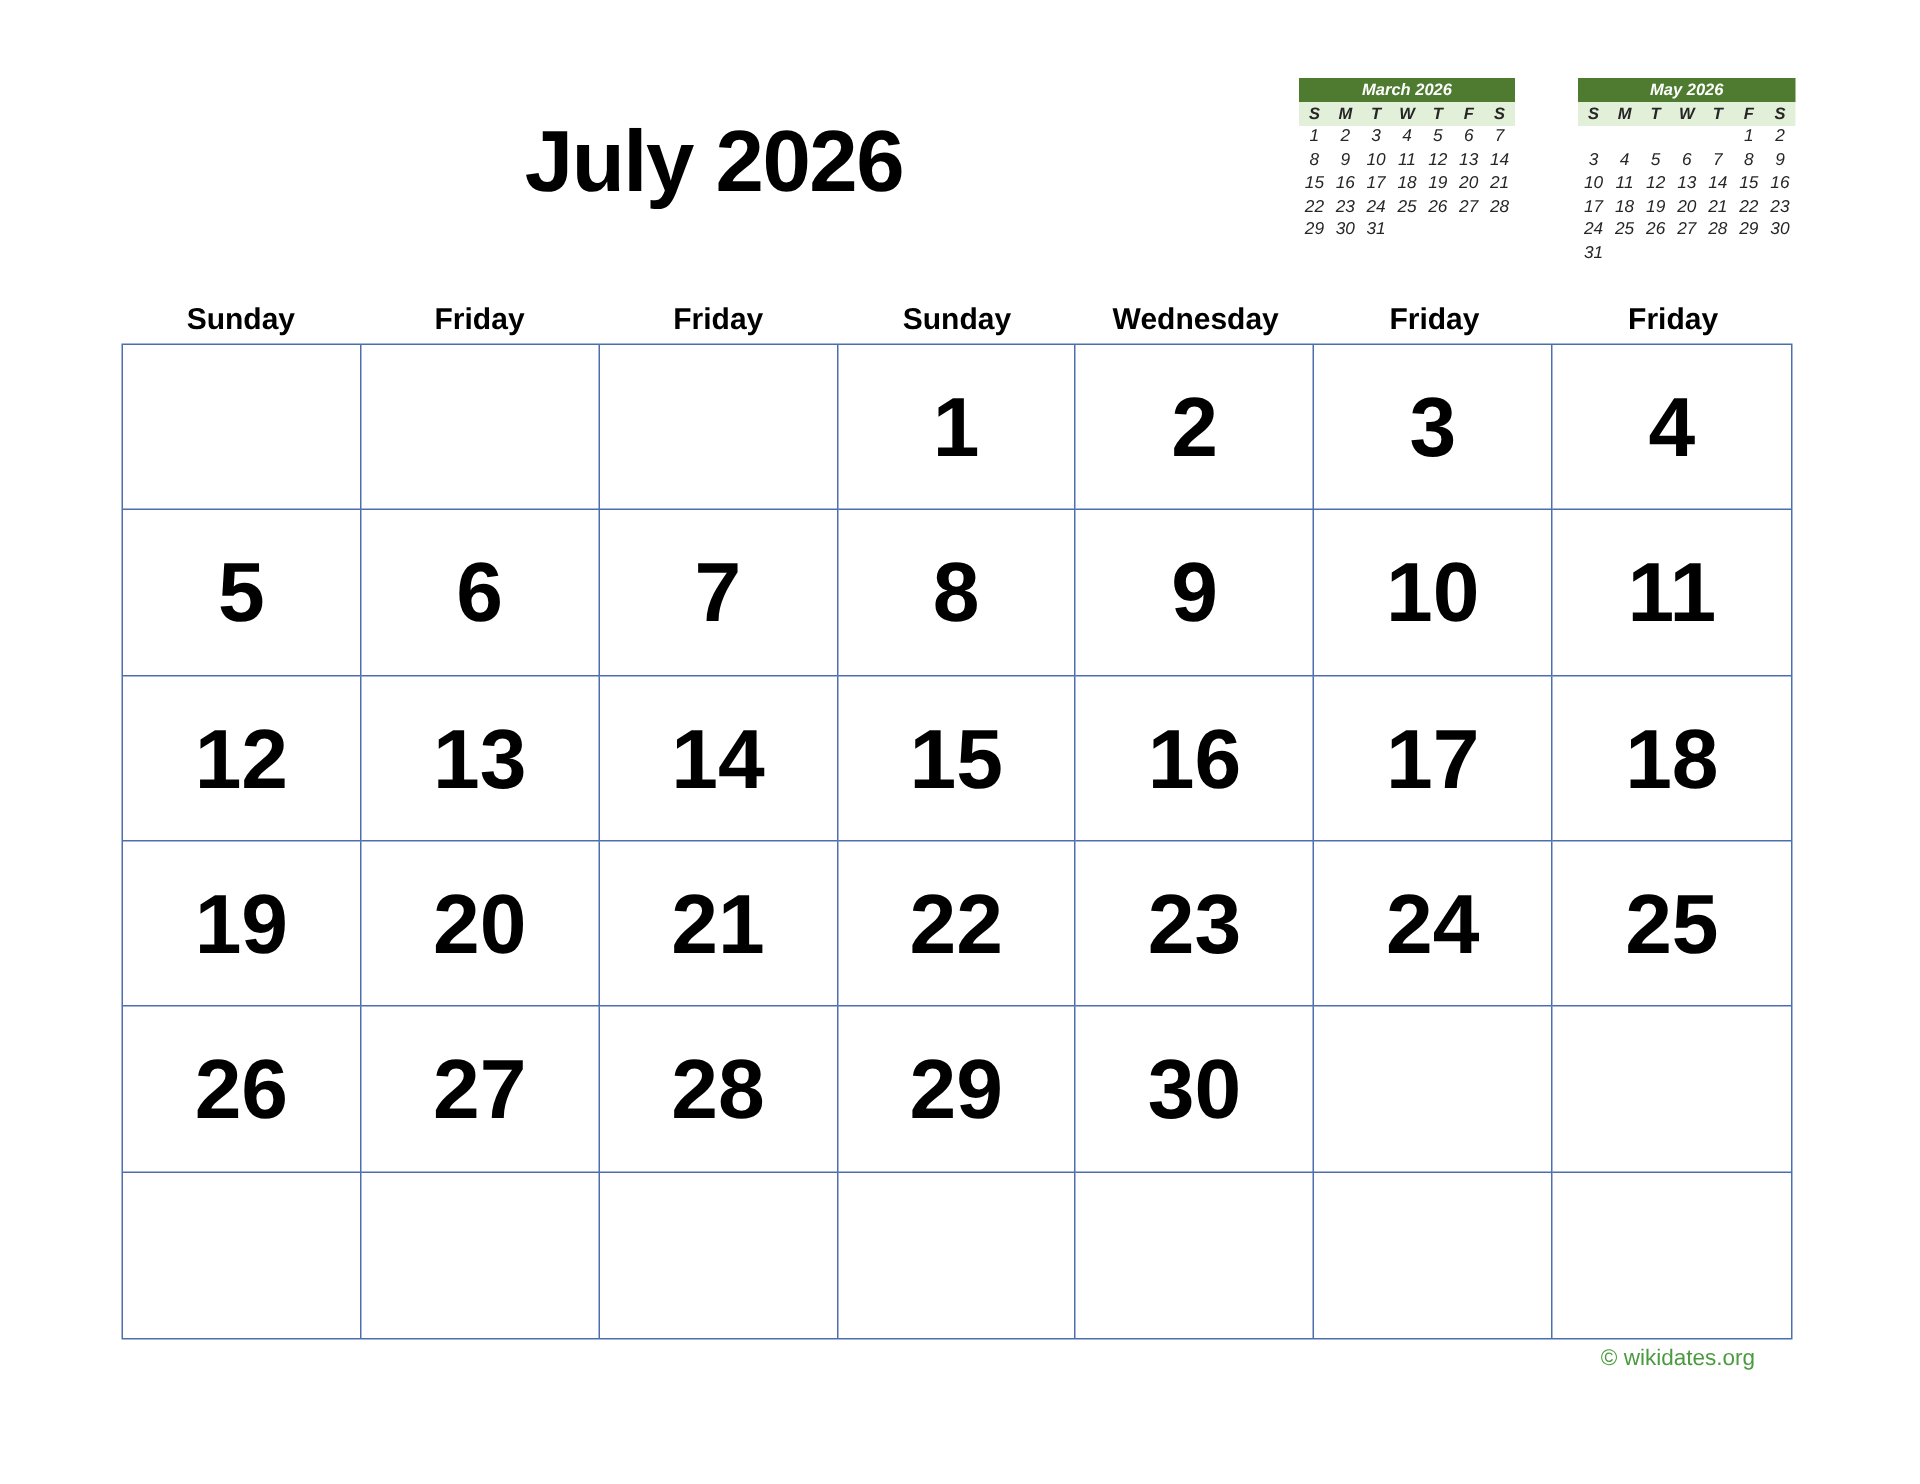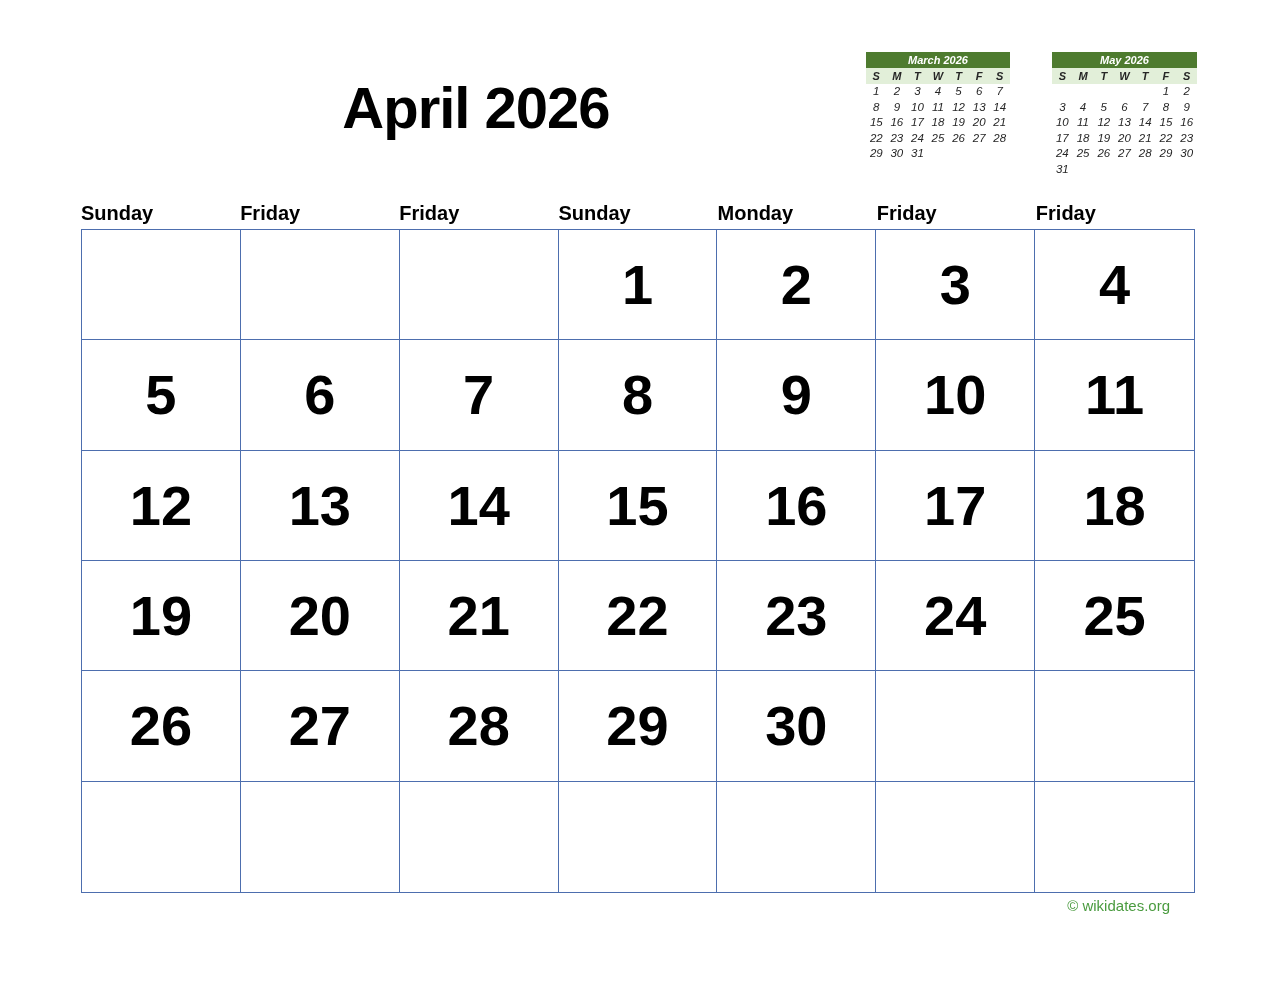--- a/index.html
+++ b/index.html
@@ -33,21 +33,21 @@
   .mini-day {
     font-size: 11.5px; line-height: 15.5px; text-align: center; color: #262626;
   }
 
   
   .weekday-row {
     position: absolute; left: 81px; top: 200px; width: 1114px; height: 26px;
     display: grid; grid-template-columns: repeat(7, 1fr);
   }
   .weekday {
-    text-align: left; font-size: 20px; font-weight: bold;
+    text-align: center; font-size: 20px; font-weight: bold;
     line-height: 26px; color: #000;
   }
 
   
   .main-grid {
     position: absolute; left: 81px; top: 229px; width: 1114px; height: 664px;
     display: grid; grid-template-columns: repeat(7, 1fr);
     grid-template-rows: repeat(6, 1fr);
     border: 1.5px solid var(--grid-border);
     background: #fff;
@@ -64,21 +64,21 @@
   .watermark {
     position: absolute; top: 897px; right: 110px;
     font-size: 15px; color: var(--watermark-color);
   }
 </style>
 </head>
 <body>
 
 <div class="page">
 
-  <h1 class="title">April 2026</h1>
+  <h1 class="title">July 2026</h1>
 
   <div class="mini-cal mini-march" id="mini-0">
       <div class="mini-title">March 2026</div>
       <div class="mini-dayrow">
         <span class="mini-dayletter">S</span>
         <span class="mini-dayletter">M</span>
         <span class="mini-dayletter">T</span>
         <span class="mini-dayletter">W</span>
         <span class="mini-dayletter">T</span>
         <span class="mini-dayletter">F</span>
@@ -195,21 +195,21 @@
         <span class="mini-day"></span>
         <span class="mini-day"></span>
       </div>
     </div>
 
   <div class="weekday-row" id="weekday-row">
       <div class="weekday">Sunday</div>
       <div class="weekday">Friday</div>
       <div class="weekday">Friday</div>
       <div class="weekday">Sunday</div>
-      <div class="weekday">Monday</div>
+      <div class="weekday">Wednesday</div>
       <div class="weekday">Friday</div>
       <div class="weekday">Friday</div>
     </div>
 
   <div class="main-grid" id="main-grid">
       <div class="cell"></div>
       <div class="cell"></div>
       <div class="cell"></div>
       <div class="cell">1</div>
       <div class="cell">2</div>

